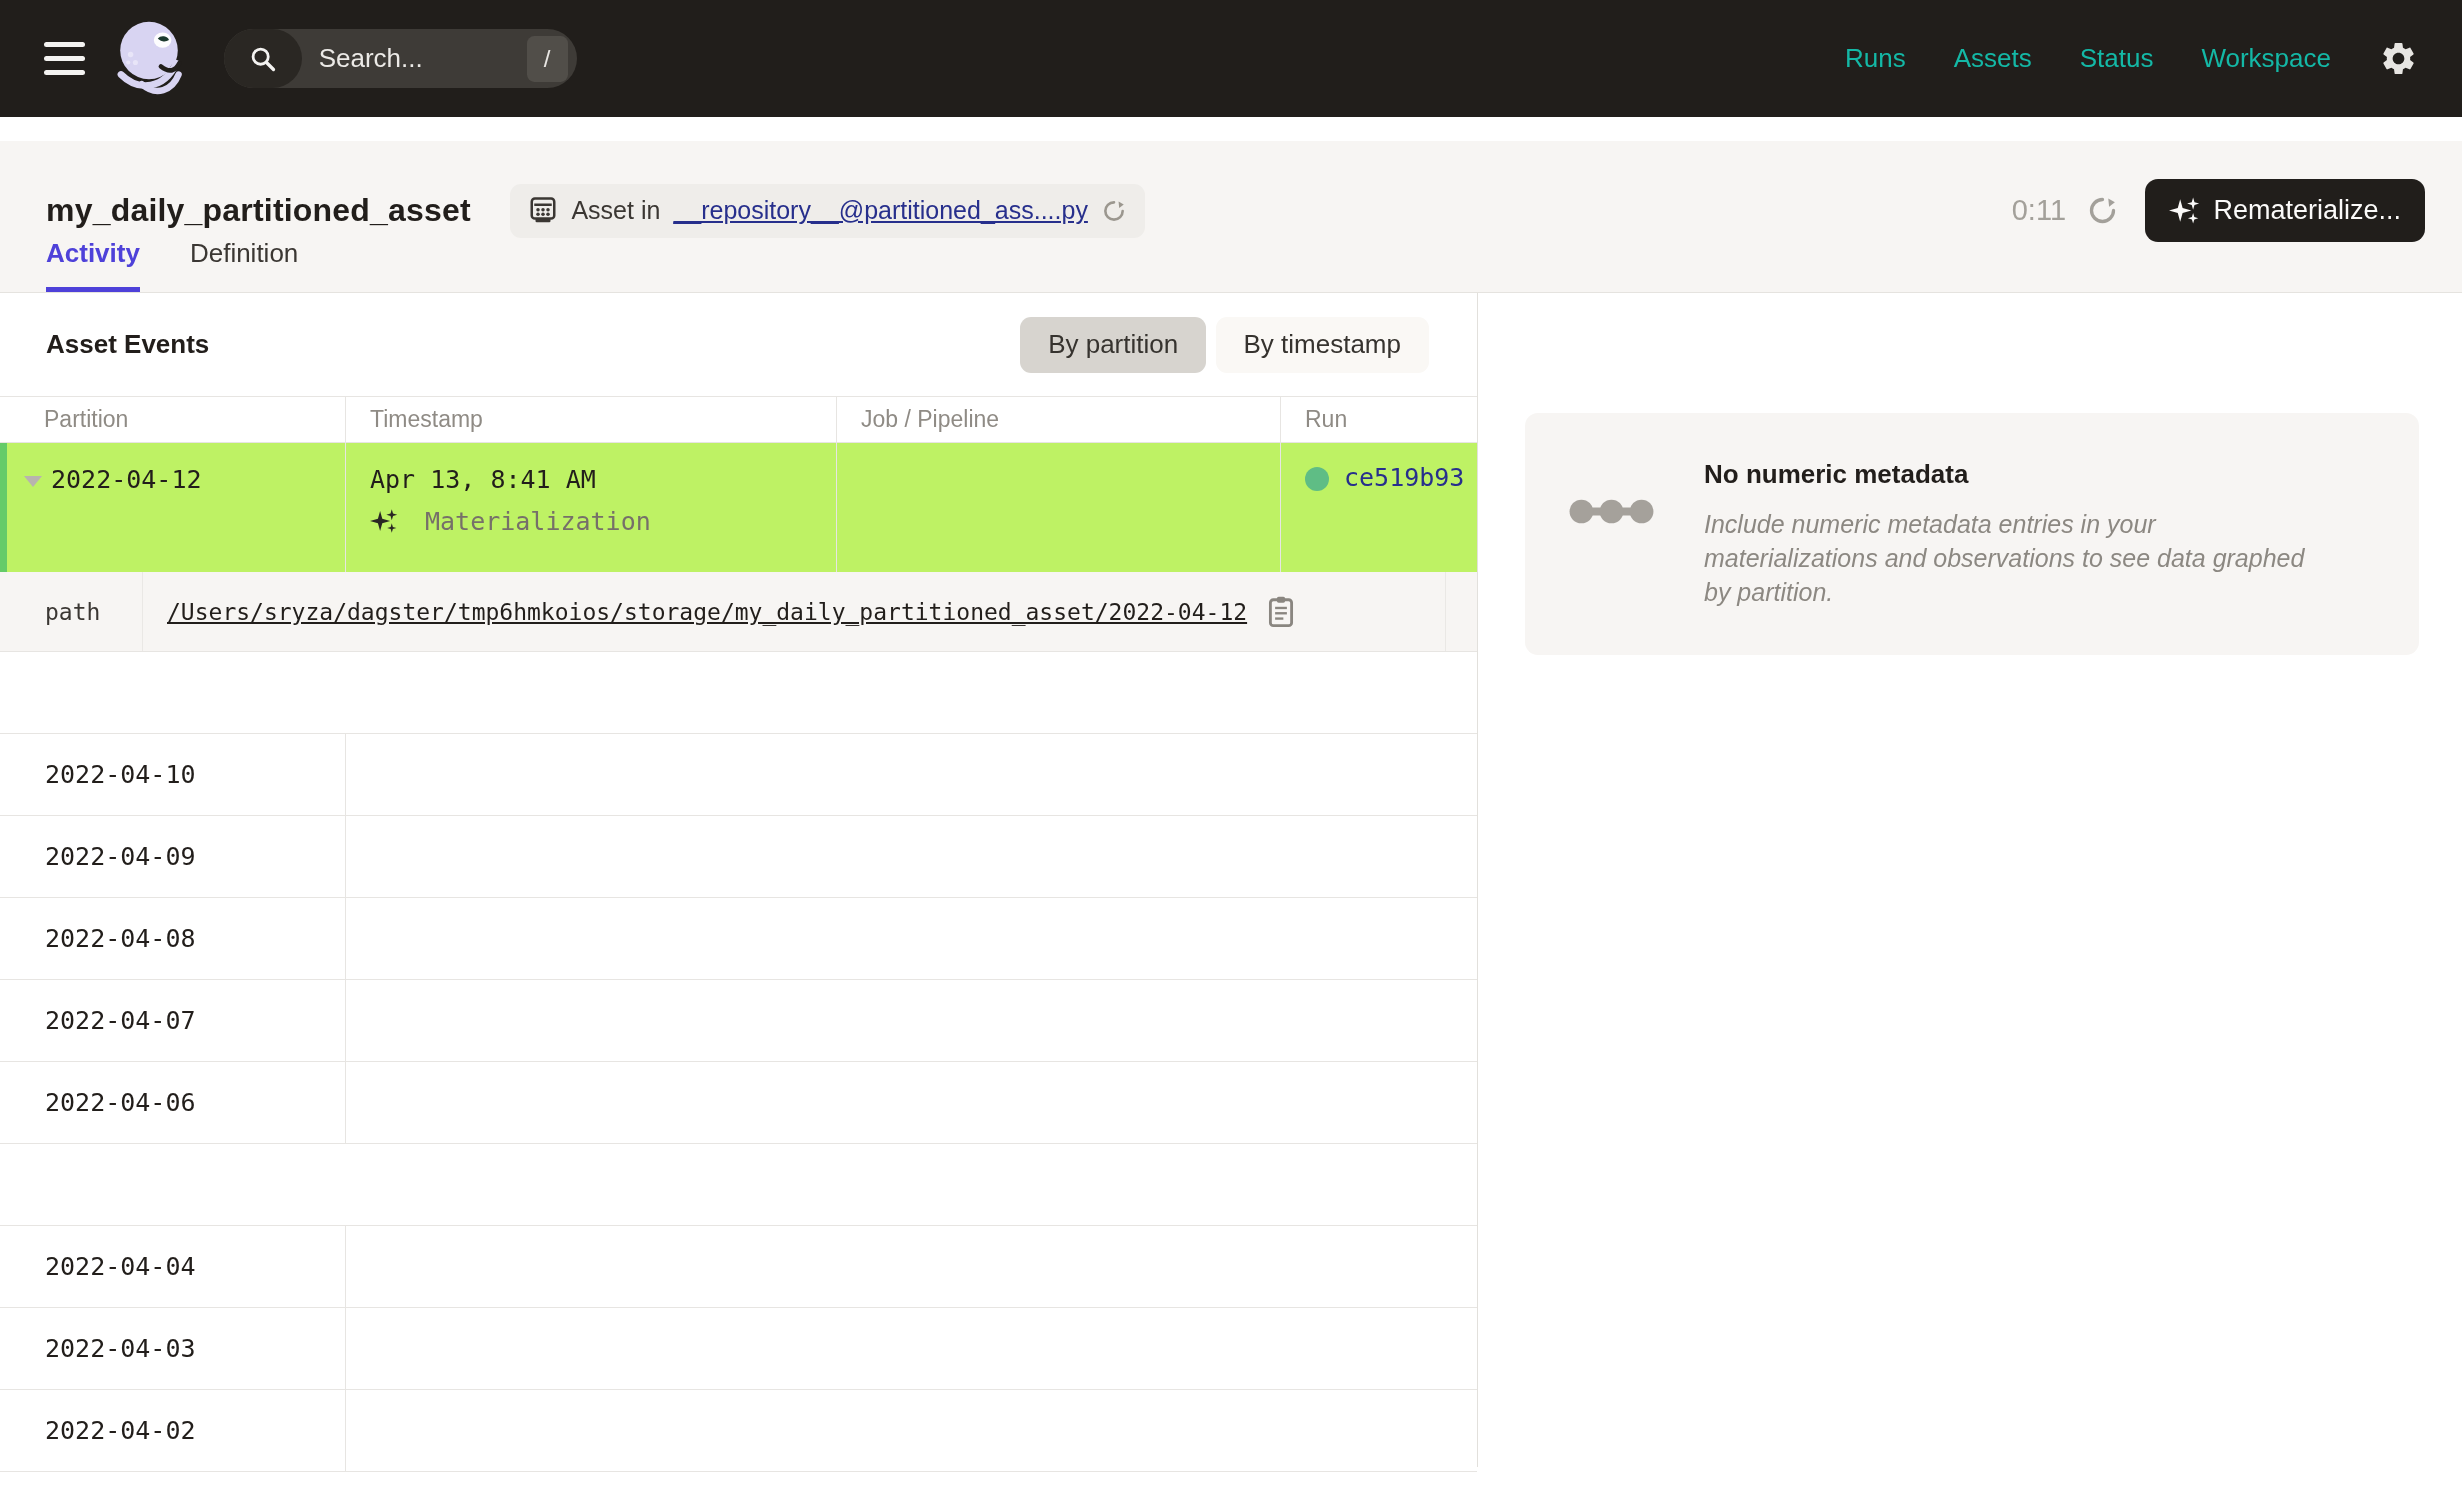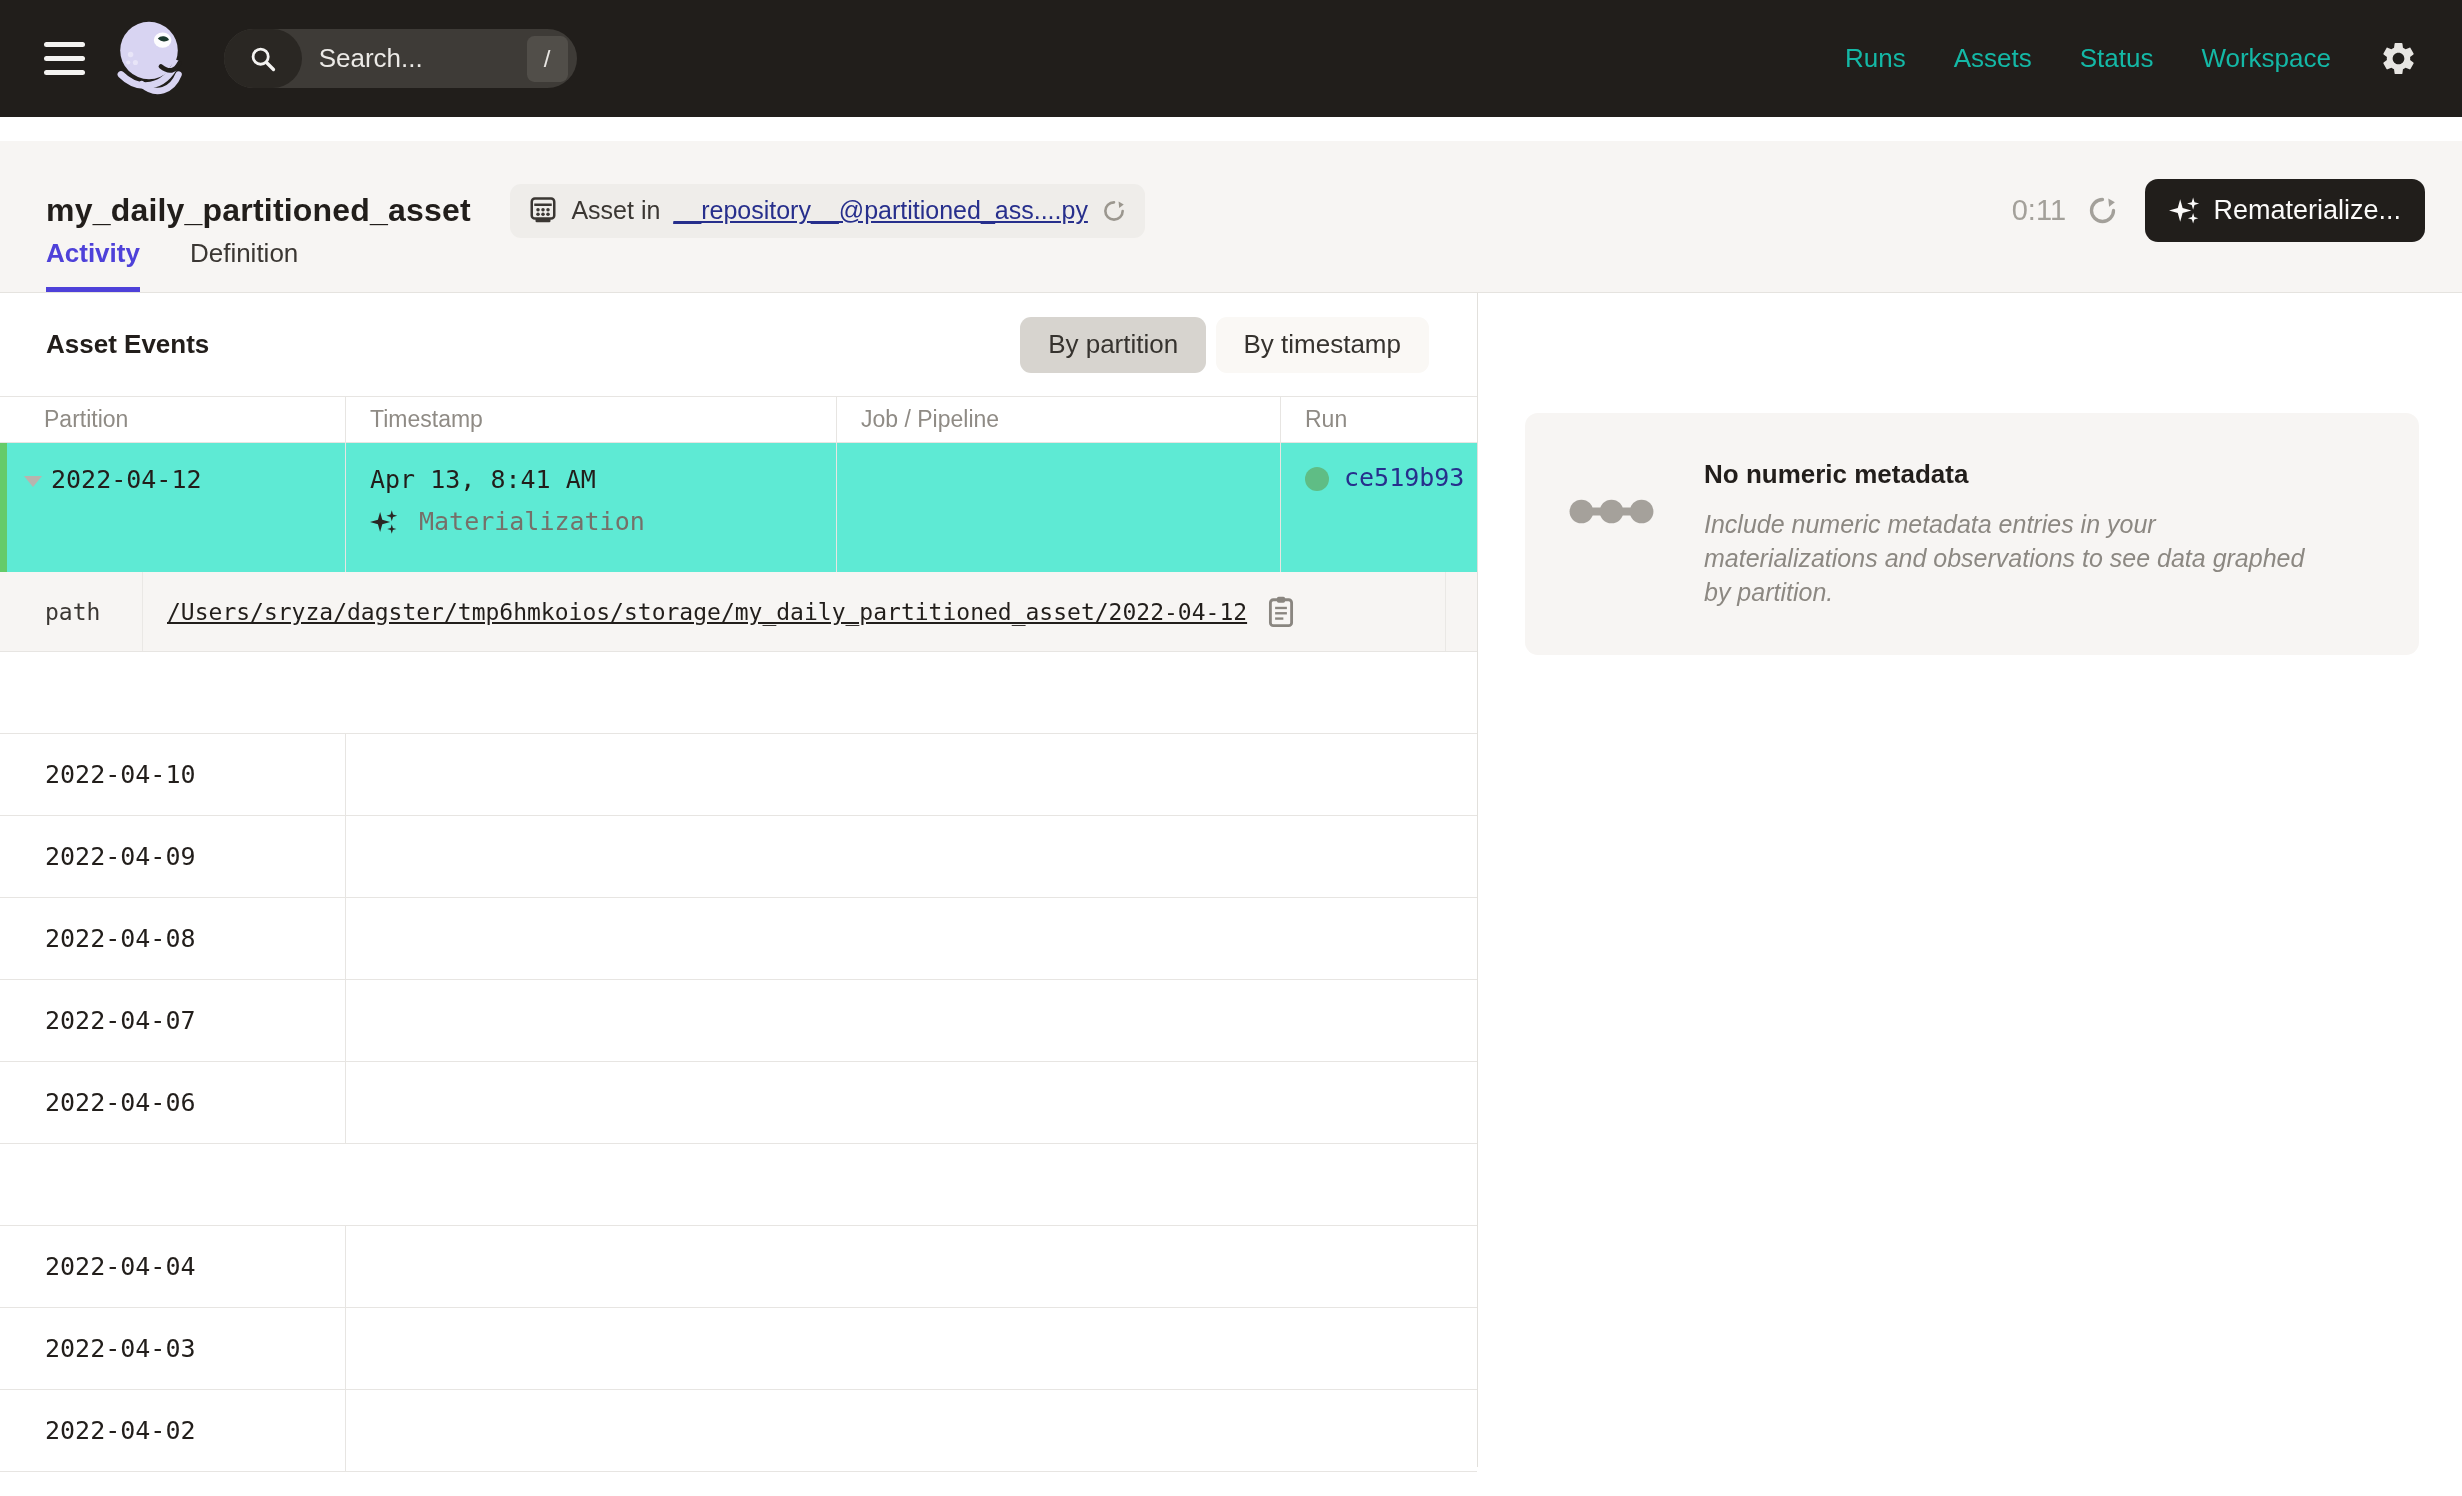--- a/index.html
+++ b/index.html
@@ -59,29 +59,29 @@
 
   
   .thead { height:47px; border-top:1.9px solid #E7E5E2; border-bottom:1.9px solid #E7E5E2;
            display:flex; align-items:center; }
   .th { font-size:23px; color:#8F8B85; height:100%; display:flex; align-items:center; }
   .col-partition { width:346px; padding-left:44px; border-right:1.9px solid #E7E5E2; }
   .col-timestamp { width:491px; padding-left:24px; border-right:1.9px solid #E7E5E2; }
   .col-job { width:444px; padding-left:24px; border-right:1.9px solid #E7E5E2; }
   .col-run { flex:1; padding-left:24px; }
 
-  .sel-row { height:129px; display:flex; border-left:7.4px solid #65CB69; background:#5eead4; }
+  .sel-row { height:129px; display:flex; border-left:7.4px solid #65CB69; background:#bef264; }
   .sel-cell { padding-top:22px; }
   .sel-partition { width:339px; border-right:1.9px solid #E7E5E2; display:flex; align-items:flex-start; padding-left:16.7px; }
   .expander { margin-top:11px; width:0; height:0; border-left:9.3px solid transparent;
               border-right:9.3px solid transparent; border-top:11px solid #B8B4AE; cursor:pointer; }
   .sel-date { margin-left:9.3px; font-size:25px; color:#221E1B; }
   .sel-timestamp { width:491px; border-right:1.9px solid #E7E5E2; padding-left:24px; }
   .ts-line1 { font-size:25px; color:#221E1B; }
-  .ts-line2 { margin-top:13px; display:flex; align-items:flex-end; gap:21px; }
+  .ts-line2 { margin-top:13px; display:flex; align-items:flex-start; gap:27px; }
   .ts-line2 .evt-label { font-size:25px; color:#767069; }
   .sel-job { width:444px; border-right:1.9px solid #E7E5E2; }
   .sel-run { flex:1; padding-left:24px; display:flex; align-items:flex-start; gap:15px; }
   .run-dot { margin-top:24px; width:24px; height:24px; border-radius:50%; background:#5FBD85; }
   .run-link { margin-top:20.4px; font-size:25px; color:#272F8C; cursor:pointer; }
 
   .path-row { height:80px; background:#F7F5F3; border-bottom:1.9px solid #E7E5E2; display:flex; }
   .path-key-cell { width:143px; border-right:1.9px solid #EAE8E5; display:flex; align-items:center;
                    padding-left:45px; font-size:23px; color:#3B3733; }
   .path-val-cell { flex:1; border-right:1.9px solid #EAE8E5; display:flex; align-items:center;

